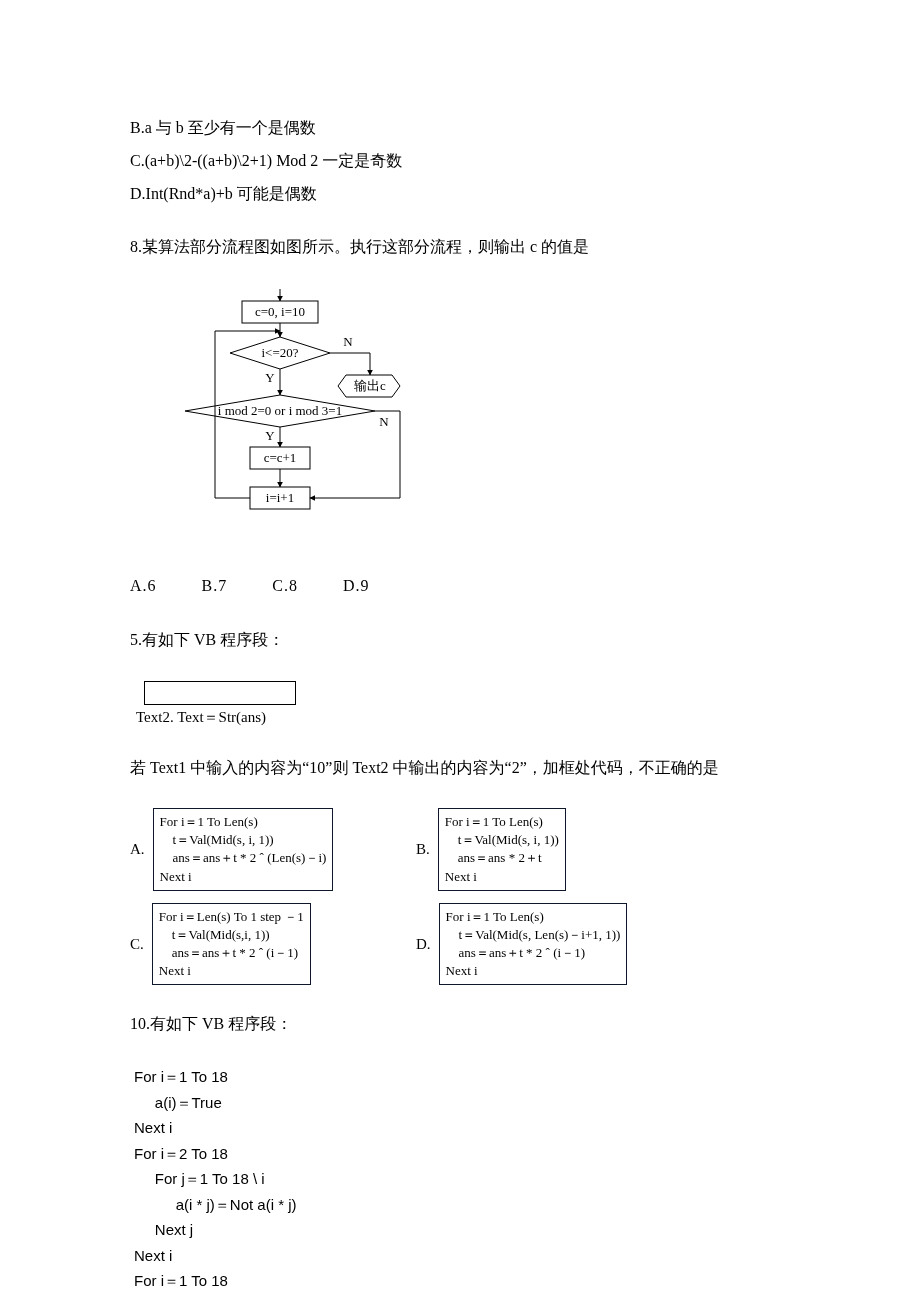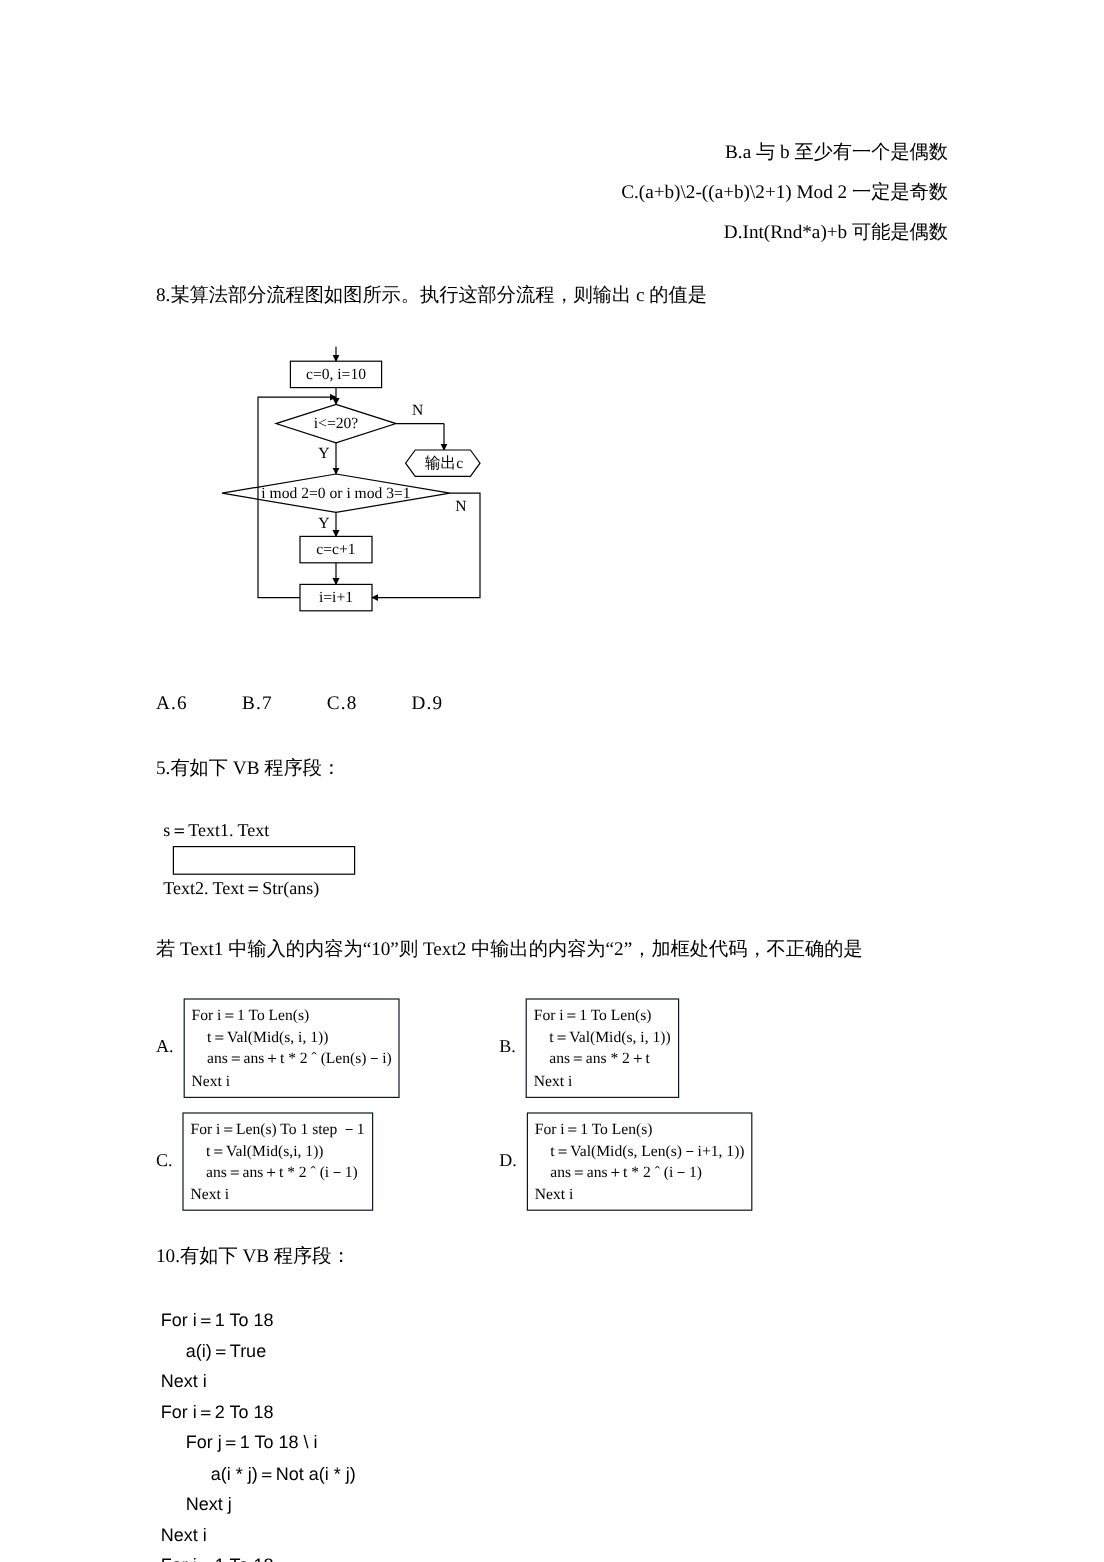--- a/index.html
+++ b/index.html
@@ -7,21 +7,21 @@
       font-size: 16px;
       line-height: 1.8;
       margin: 0;
       padding: 110px 130px 60px 130px;
       color: #000;
       background: #fff;
       width: 920px;
       box-sizing: border-box;
     }
     p { margin: 25px 0; }
-    .option-line { margin: 4px 0; text-align: right; }
+    .option-line { margin: 4px 0; }
     .flowchart { margin: 10px 0 10px 30px; }
     .fc-box { fill: #fff; stroke: #000; stroke-width: 1; }
     .fc-text { font-size: 13px; font-family: "Times New Roman", "SimSun", serif; text-anchor: middle; dominant-baseline: middle; }
     .fc-arrow { stroke: #000; stroke-width: 1; fill: none; }
     .q8-choices { margin-left: 0; letter-spacing: 1px; }
     .q8-choices span { display: inline-block; margin-right: 40px; }
     .code9 { margin: 10px 0 10px 6px; font-family: "Times New Roman", "SimSun", serif; font-size: 15px; line-height: 1.6; }
     .code9 .blank { display: inline-block; border: 1px solid #000; width: 150px; height: 22px; vertical-align: middle; }
     .q9-options { display: grid; grid-template-columns: 270px 280px; gap: 12px 16px; margin: 10px 0; }
     .opt-cell { display: flex; align-items: center; gap: 8px; }
@@ -74,21 +74,20 @@
 
 <p class="q8-choices">
   <span>A.6</span>
   <span>B.7</span>
   <span>C.8</span>
   <span>D.9</span>
 </p>
 
 <p>5.有如下 VB 程序段：</p>
 <div class="code9">
-  <div>s＝Text1. Text</div>
   <div>&nbsp;&nbsp;<span class="blank"></span></div>
   <div>Text2. Text＝Str(ans)</div>
 </div>
 <p>若 Text1 中输入的内容为“10”则 Text2 中输出的内容为“2”，加框处代码，不正确的是</p>
 
 <div class="q9-options">
   <div class="opt-cell">
     <span class="opt-label">A.</span>
     <div class="opt-code">For i＝1 To Len(s)
     t＝Val(Mid(s, i, 1))

